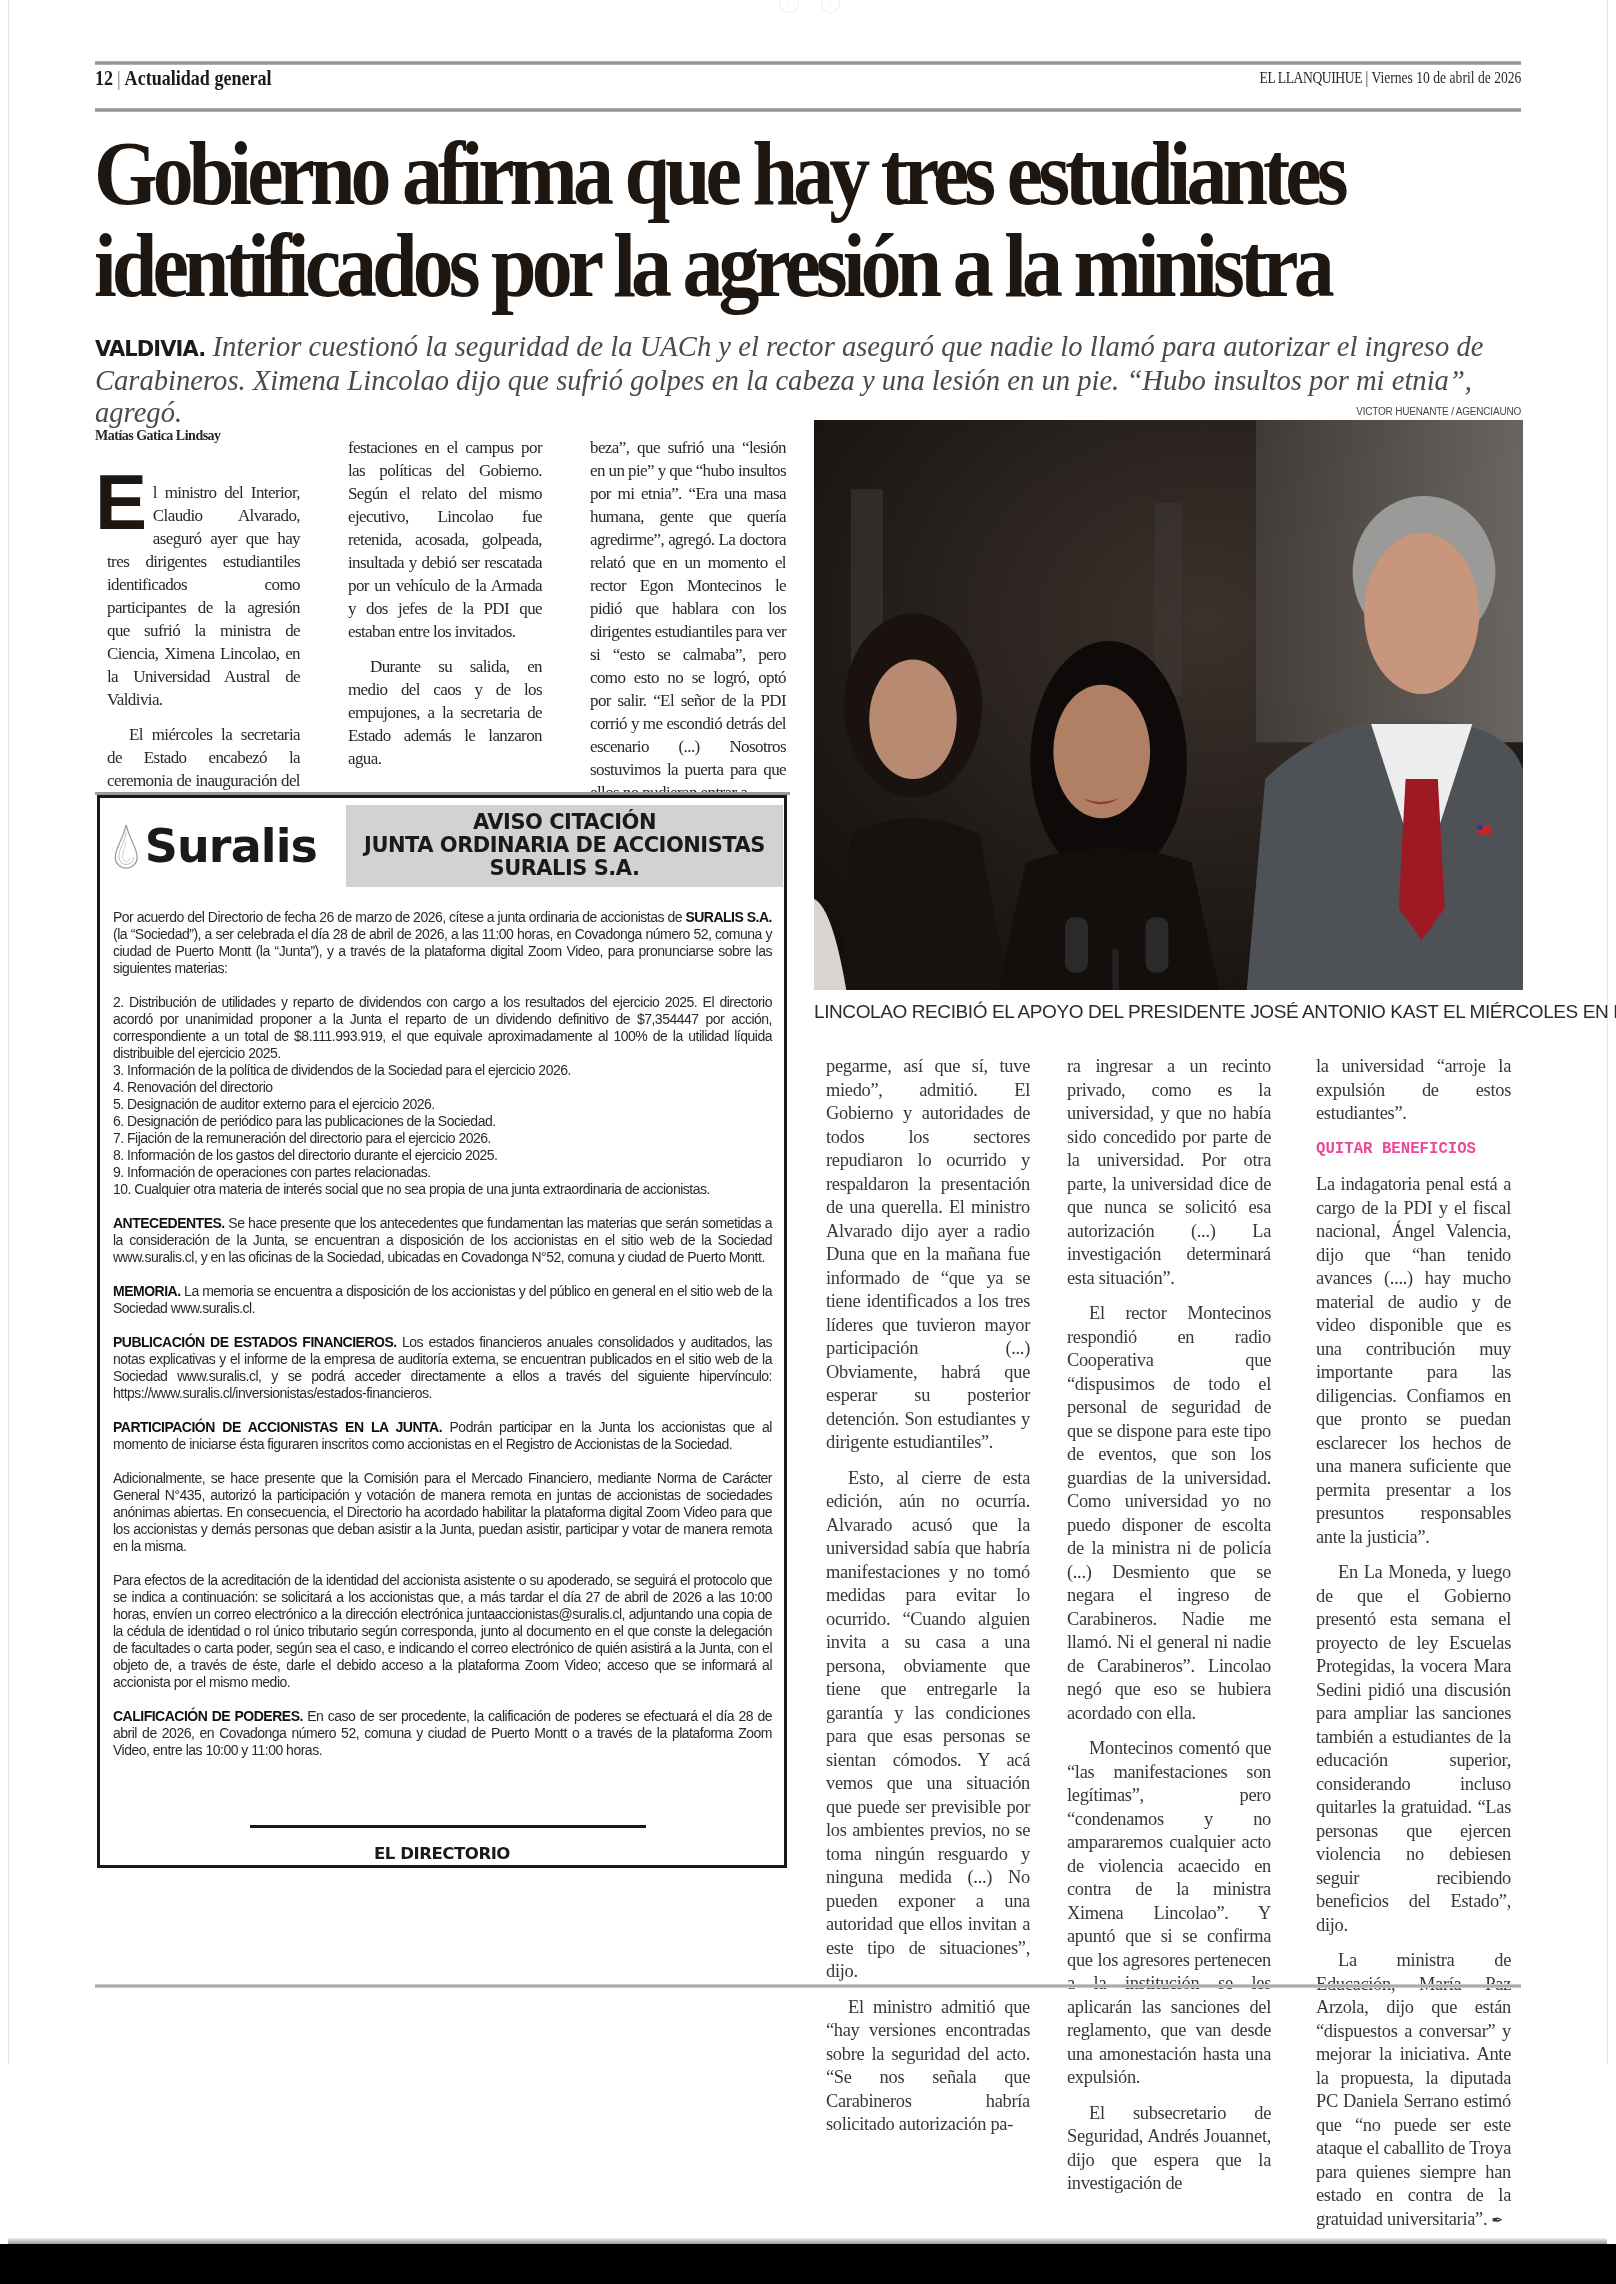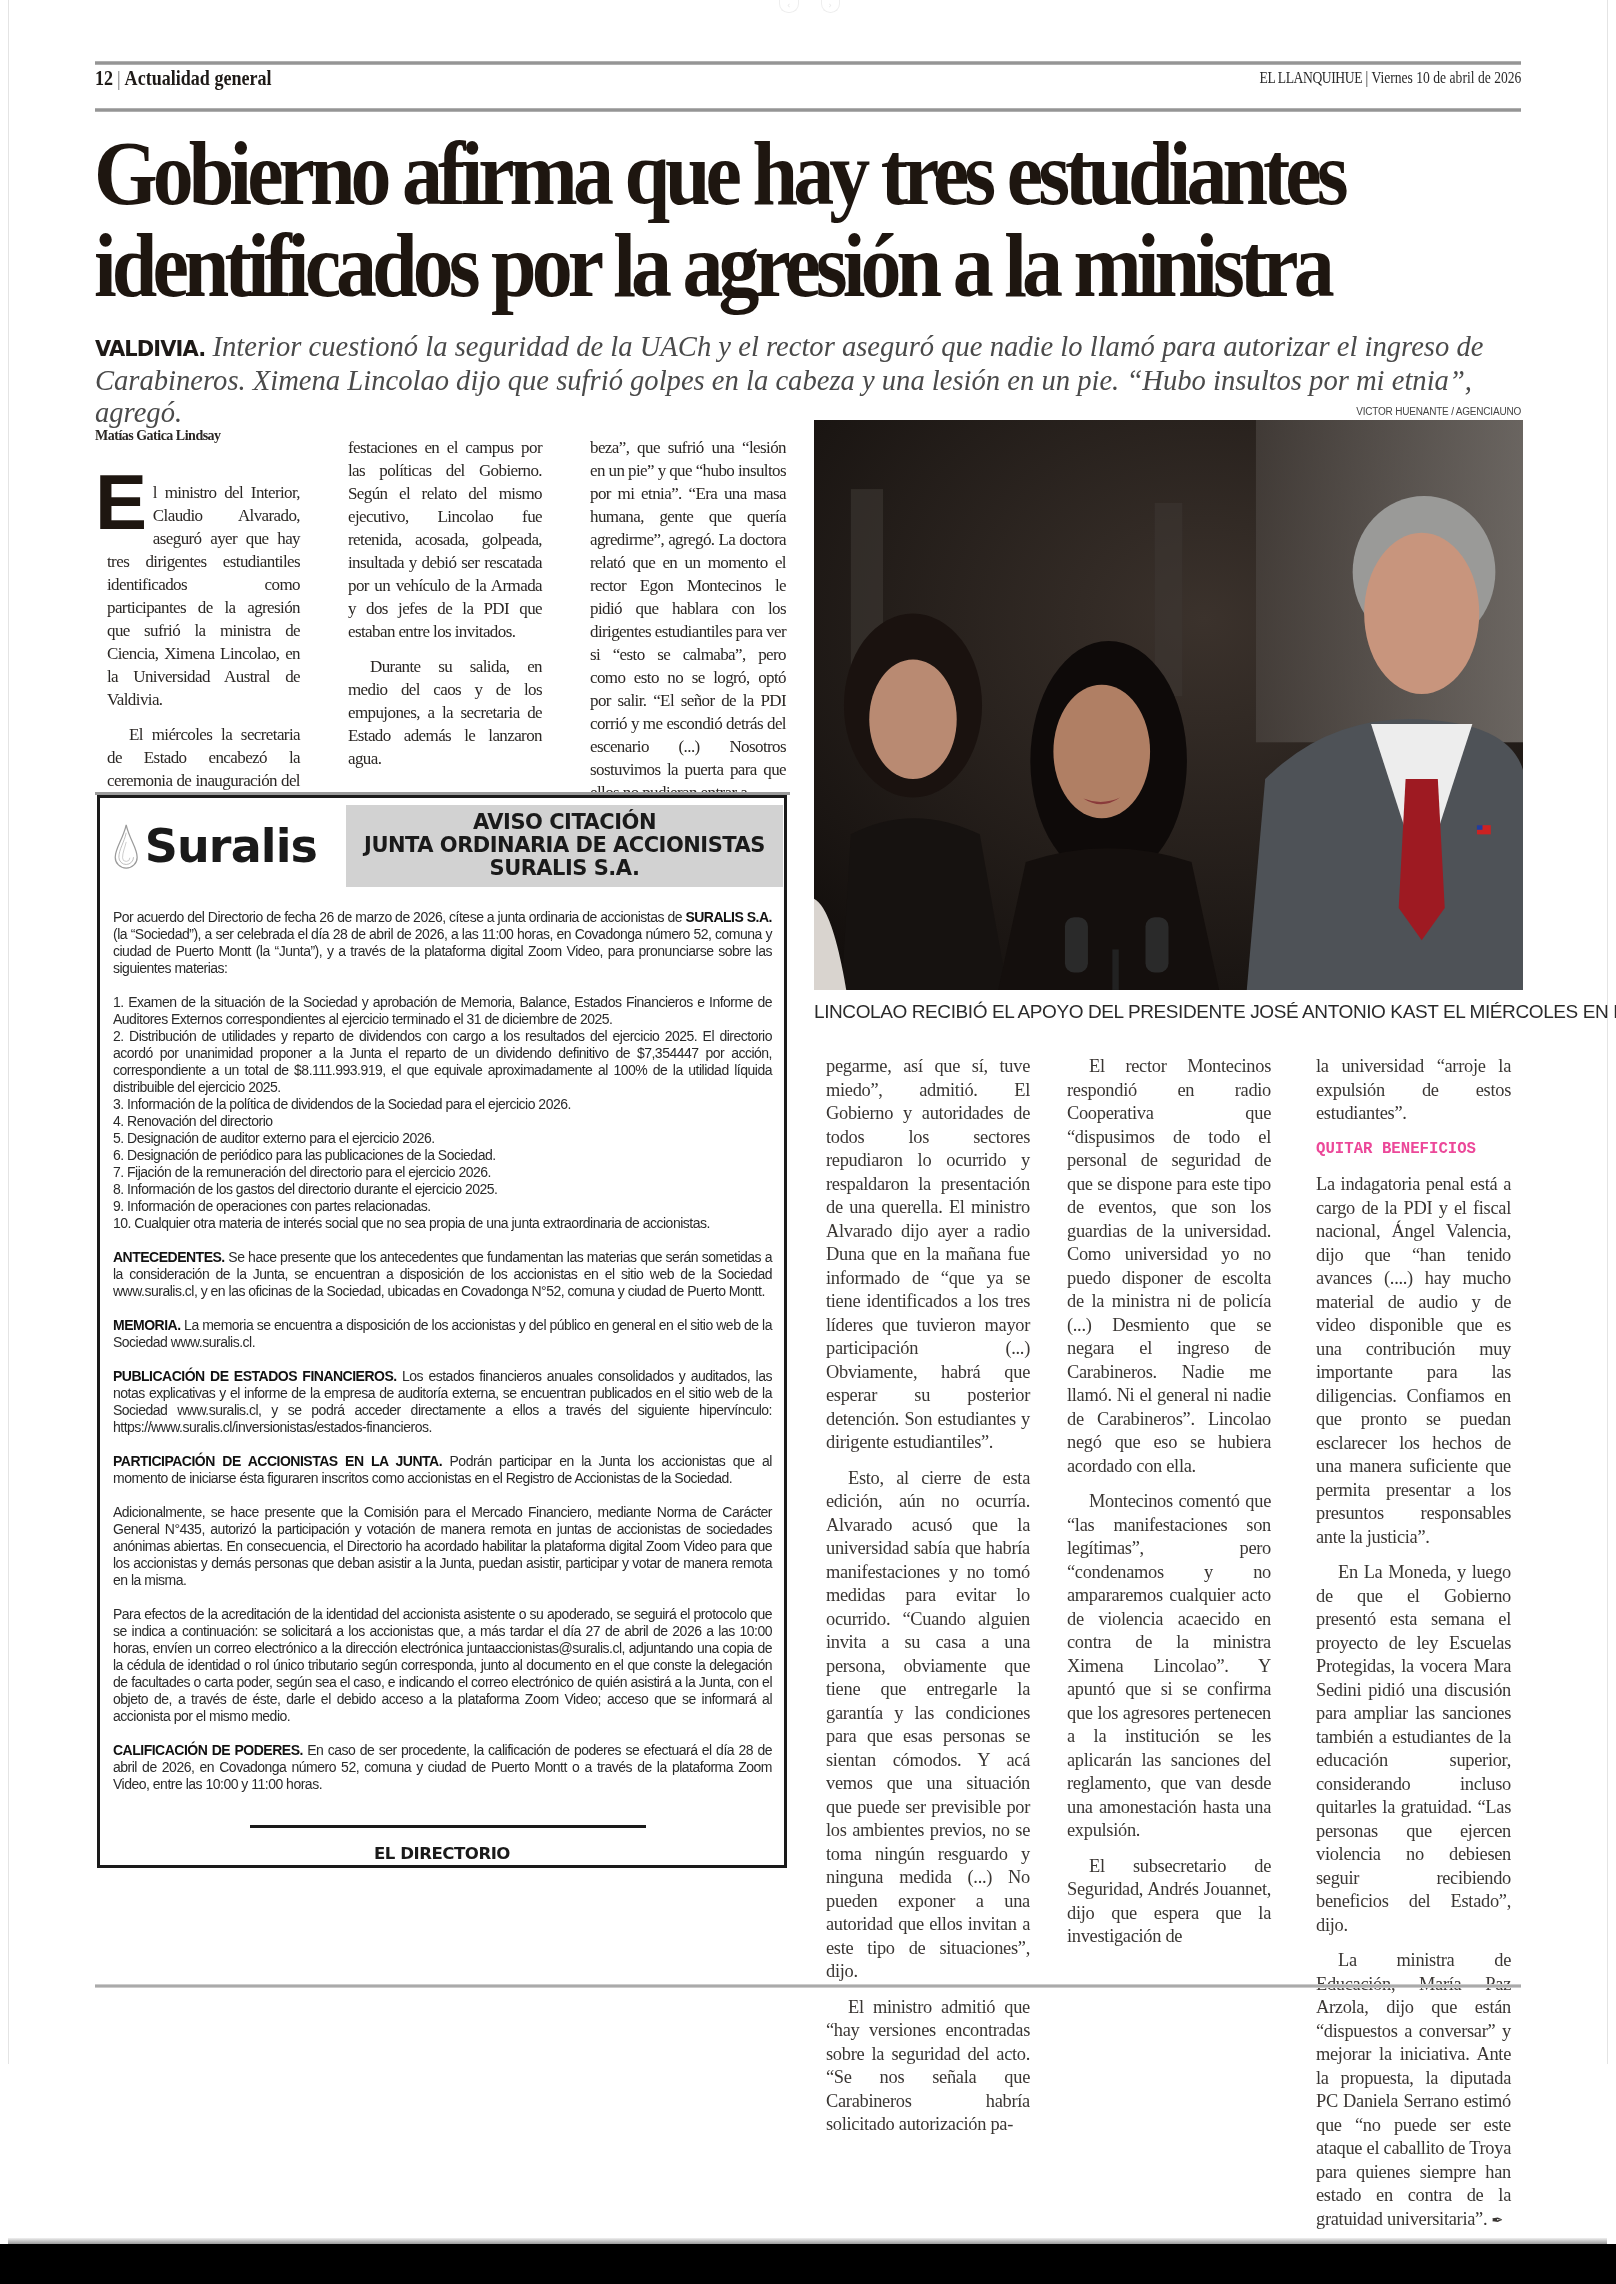--- a/index.html
+++ b/index.html
@@ -146,20 +146,21 @@
 </div>
 <div class="caption">LINCOLAO RECIBIÓ EL APOYO DEL PRESIDENTE JOSÉ ANTONIO KAST EL MIÉRCOLES EN LA NOCHE EN LA MONEDA.</div>
 
 <div class="col col2" style="left:814px; top:1043px; width:228px;">
   <p class="noindent">pegarme, así que sí, tuve miedo”, admitió. El Gobierno y autoridades de todos los sectores repudiaron lo ocurrido y respaldaron la presentación de una querella. El ministro Alvarado dijo ayer a radio Duna que en la mañana fue informado de “que ya se tiene identificados a los tres líderes que tuvieron mayor participación (...) Obviamente, habrá que esperar su posterior detención. Son estudiantes y dirigente estudiantiles”.</p>
   <p>Esto, al cierre de esta edición, aún no ocurría. Alvarado acusó que la universidad sabía que habría manifestaciones y no tomó medidas para evitar lo ocurrido. “Cuando alguien invita a su casa a una persona, obviamente que tiene que entregarle la garantía y las condiciones para que esas personas se sientan cómodos. Y acá vemos que una situación que puede ser previsible por los ambientes previos, no se toma ningún resguardo y ninguna medida (...) No pueden exponer a una autoridad que ellos invitan a este tipo de situaciones”, dijo.</p>
   <p>El ministro admitió que “hay versiones encontradas sobre la seguridad del acto. “Se nos señala que Carabineros habría solicitado autorización pa-</p>
 </div>
 
 <div class="col col2" style="left:1055px; top:1043px; width:228px;">
+  <p class="noindent">ra ingresar a un recinto privado, como es la universidad, y que no había sido concedido por parte de la universidad. Por otra parte, la universidad dice de que nunca se solicitó esa autorización (...) La investigación determinará esta situación”.</p>
   <p>El rector Montecinos respondió en radio Cooperativa que “dispusimos de todo el personal de seguridad de que se dispone para este tipo de eventos, que son los guardias de la universidad. Como universidad yo no puedo disponer de escolta de la ministra ni de policía (...) Desmiento que se negara el ingreso de Carabineros. Nadie me llamó. Ni el general ni nadie de Carabineros”. Lincolao negó que eso se hubiera acordado con ella.</p>
   <p>Montecinos comentó que “las manifestaciones son legítimas”, pero “condenamos y no ampararemos cualquier acto de violencia acaecido en contra de la ministra Ximena Lincolao”. Y apuntó que si se confirma que los agresores pertenecen a la institución se les aplicarán las sanciones del reglamento, que van desde una amonestación hasta una expulsión.</p>
   <p>El subsecretario de Seguridad, Andrés Jouannet, dijo que espera que la investigación de</p>
 </div>
 
 <div class="col col2" style="left:1304px; top:1043px; width:219px;">
   <p class="noindent">la universidad “arroje la expulsión de estos estudiantes”.</p>
   <p class="subhead">QUITAR BENEFICIOS</p>
   <p class="noindent">La indagatoria penal está a cargo de la PDI y el fiscal nacional, Ángel Valencia, dijo que “han tenido avances (....) hay mucho material de audio y de video disponible que es una contribución muy importante para las diligencias. Confiamos en que pronto se puedan esclarecer los hechos de una manera suficiente que permita presentar a los presuntos responsables ante la justicia”.</p>
   <p>En La Moneda, y luego de que el Gobierno presentó esta semana el proyecto de ley Escuelas Protegidas, la vocera Mara Sedini pidió una discusión para ampliar las sanciones también a estudiantes de la educación superior, considerando incluso quitarles la gratuidad. “Las personas que ejercen violencia no debiesen seguir recibiendo beneficios del Estado”, dijo.</p>
@@ -177,21 +178,20 @@
     <span class="word">Suralis</span>
   </div>
   <div class="ad-title">
     <div>AVISO CITACIÓN</div>
     <div>JUNTA ORDINARIA DE ACCIONISTAS</div>
     <div>SURALIS S.A.</div>
   </div>
   <div class="ad-body">
     <p><span>Por acuerdo del Directorio de fecha 26 de marzo de 2026, cítese a junta ordinaria de accionistas de </span><b>SURALIS S.A.</b><span> (la “Sociedad”), a ser celebrada el día 28 de abril de 2026, a las 11:00 horas, en Covadonga número 52, comuna y ciudad de Puerto Montt (la “Junta”), y a través de la plataforma digital Zoom Video, para pronunciarse sobre las siguientes materias:</span></p>
     <ol>
-      <li>1. Examen de la situación de la Sociedad y aprobación de Memoria, Balance, Estados Financieros e Informe de Auditores Externos correspondientes al ejercicio terminado el 31 de diciembre de 2025.</li>
       <li>2. Distribución de utilidades y reparto de dividendos con cargo a los resultados del ejercicio 2025. El directorio acordó por unanimidad proponer a la Junta el reparto de un dividendo definitivo de $7,354447 por acción, correspondiente a un total de $8.111.993.919, el que equivale aproximadamente al 100% de la utilidad líquida distribuible del ejercicio 2025.</li>
       <li>3. Información de la política de dividendos de la Sociedad para el ejercicio 2026.</li>
       <li>4. Renovación del directorio</li>
       <li>5. Designación de auditor externo para el ejercicio 2026.</li>
       <li>6. Designación de periódico para las publicaciones de la Sociedad.</li>
       <li>7. Fijación de la remuneración del directorio para el ejercicio 2026.</li>
       <li>8. Información de los gastos del directorio durante el ejercicio 2025.</li>
       <li>9. Información de operaciones con partes relacionadas.</li>
       <li>10. Cualquier otra materia de interés social que no sea propia de una junta extraordinaria de accionistas.</li>
     </ol>

